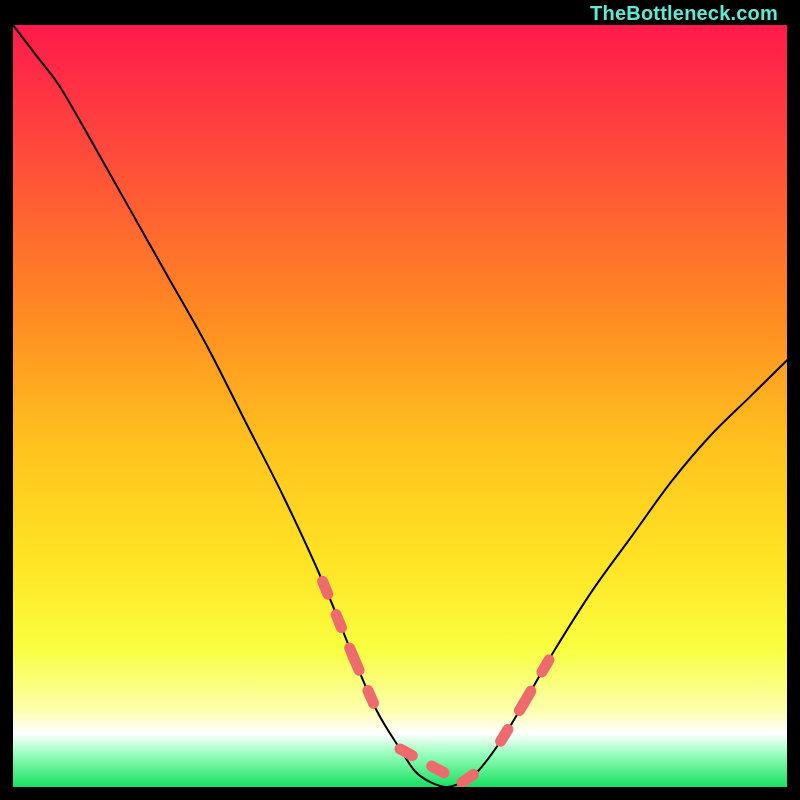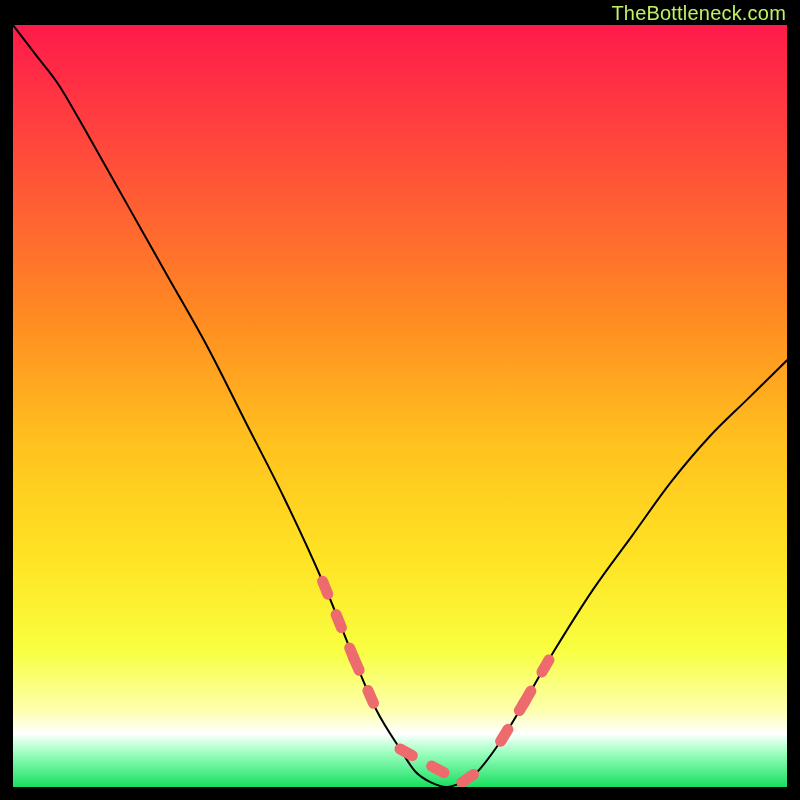--- a/index.html
+++ b/index.html
@@ -22,24 +22,24 @@
   .plot {
     position: absolute;
     left: 0;
     top: 0;
     width: 774px;
     height: 762px;
   }
   .watermark {
     position: absolute;
     top: 2px;
-    right: 14px;
-    color: #bef264;
+    right: 22px;
+    color: #5eead4;
     font-size: 20px;
-    font-weight: 400;
+    font-weight: 700;
     letter-spacing: 0.2px;
   }
 </style>
 </head>
 <body>
 
 <div class="watermark">TheBottleneck.com</div>
 
 <div class="frame">
   <svg class="plot" viewBox="0 0 774 762" preserveAspectRatio="none">

